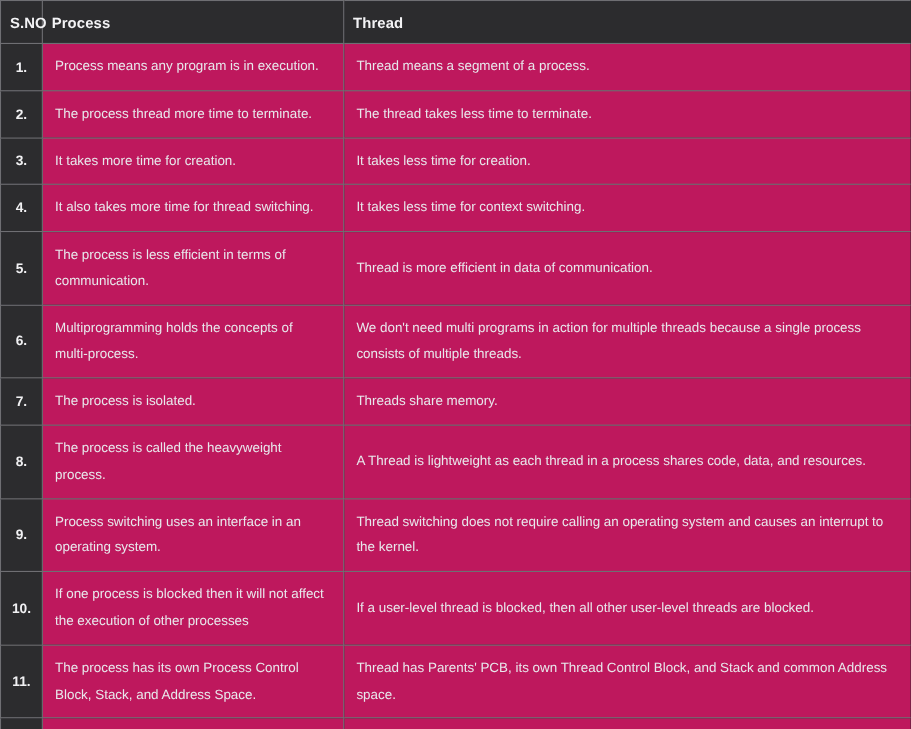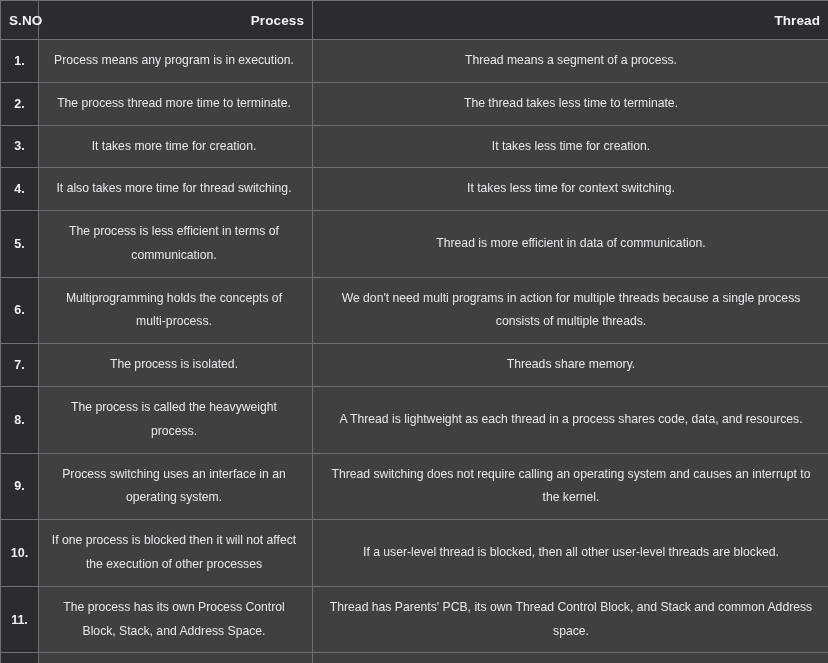--- a/index.html
+++ b/index.html
@@ -45,40 +45,40 @@
     font-weight: bold;
     height: 39px;
     padding: 6px 8px;
     letter-spacing: 0.1px;
   }
   th.h-sno {
     text-align: left;
     padding-left: 7px;
     font-size: 13.5px;
   }
-  th.h-center { text-align: right; }
+  th.h-center { text-align: left; }
 
   
   td.sno {
     background: #2c2c2e;
     color: #f1f1f3;
     font-size: 12.5px;
     font-weight: bold;
     text-align: center;
     padding: 6px 4px;
   }
 
   
   td.cell {
-    background: #404040;
+    background: #be185d;
     color: #e8e8ec;
     font-size: 12.2px;
     line-height: 1.95;
     padding: 9px 10px 9px 11px;
-    text-align: center;
+    text-align: left;
     font-weight: normal;
   }
   td.cell.proc { padding-right: 14px; }
   td.cell.thr  { }
 </style>
 </head>
 <body>
 
 <div class="table-wrap">
   <table class="compare">

